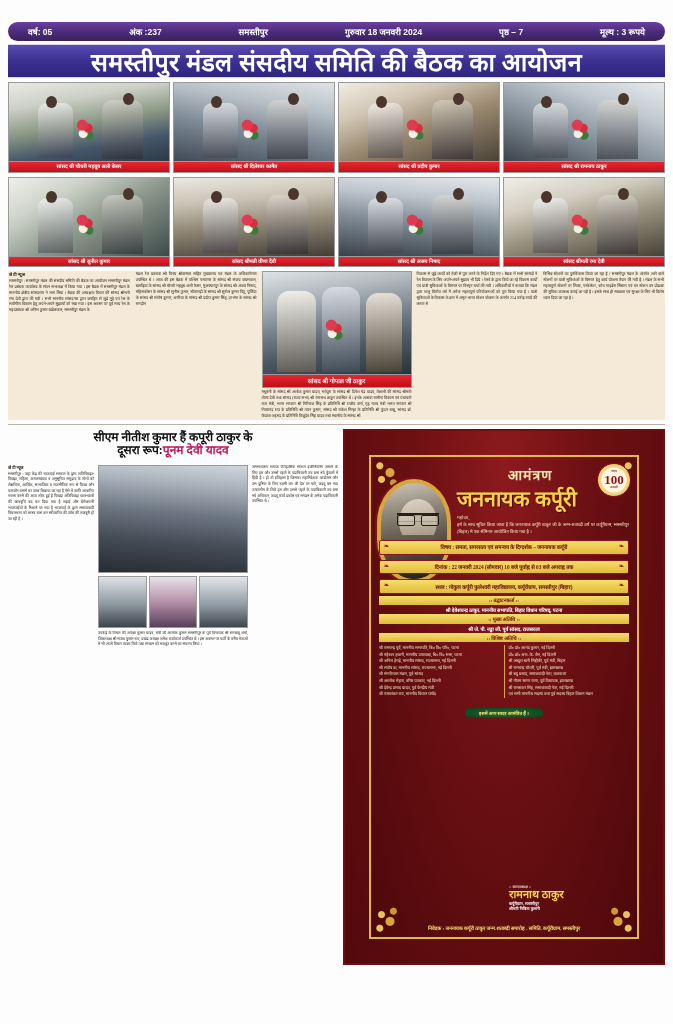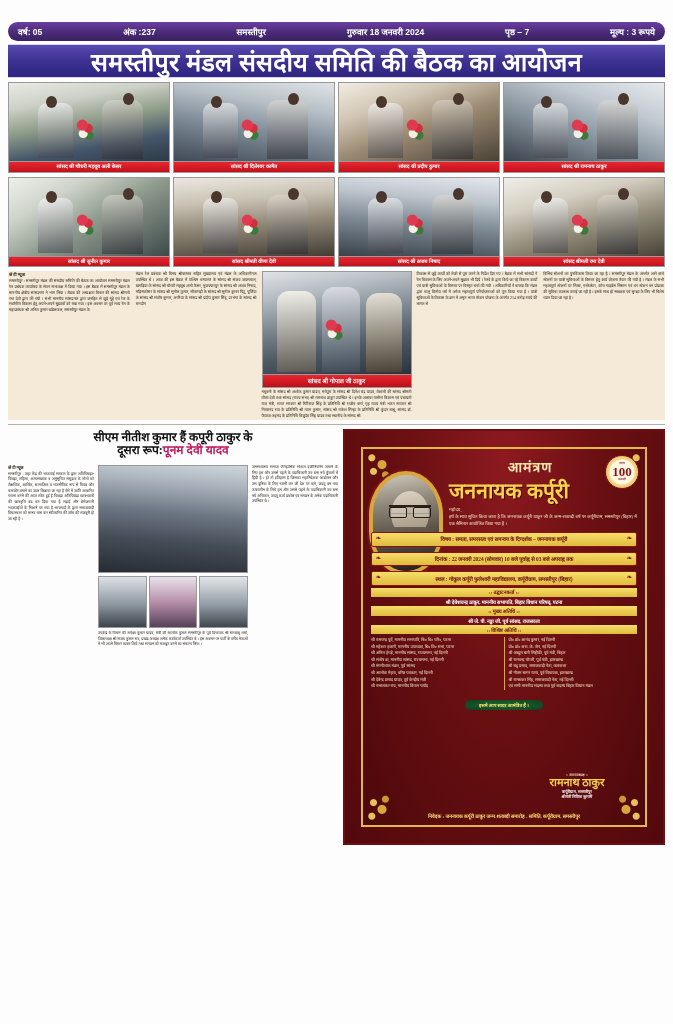--- a/index.html
+++ b/index.html
@@ -102,21 +102,21 @@
   .infobar {
     margin-top: 4px;
     height: 19px;
     background: linear-gradient(180deg,#6b3fa0 0%,#4a2b78 55%,#3a2060 100%);
     border-radius: 10px;
     display: flex;
     align-items: center;
     color: #fff;
     font-size: 8.5px;
     font-weight: bold;
-    padding: 0 10px;
+    padding: 0 20px;
   }
   .infobar .ib { white-space:nowrap; }
   .ib-spacer { flex: 1; }
 
   
   .headline-bar {
     margin-top: 3px;
     height: 34px;
     background: linear-gradient(180deg,#5a4bb0 0%,#3d3192 48%,#2e2580 100%);
     display:flex; align-items:center; justify-content:center;
@@ -270,23 +270,23 @@
   .lphoto-strip > div { flex:1; border:1px solid #999; overflow:hidden; position:relative; }
   .ls1 { background:linear-gradient(180deg,#dde2e6,#8d97a0 55%,#3c444c); }
   .ls2 { background:linear-gradient(180deg,#e8e2ea,#b68fa8 50%,#57405a); }
   .ls3 { background:linear-gradient(180deg,#e2e6ea,#939da6 55%,#3f464d); }
 
   
   .ad {
     border: 2px solid #6d0f12;
     background:
       radial-gradient(ellipse at 50% 10%, #8e1a1e 0%, #6d1013 42%, #52090c 100%);
-    padding: 16px;
+    padding: 24px;
     position: relative;
-    height: 416px;
+    height: 536px;
     overflow:hidden;
   }
   .ad-inner {
     border: 2px solid #e3b84a;
     height: 100%;
     position: relative;
     padding: 6px 8px;
     background: radial-gradient(ellipse at 50% 0%, #8d1a1f 0%, #6c1013 45%, #4d080b 100%);
   }
   .corner {
@@ -405,21 +405,21 @@
     margin-top:3px; text-align:center;
   }
   .ad-closing .pill {
     display:inline-block;
     background: radial-gradient(ellipse at 50% 50%, #1e6b34 0%, #0f3d1d 100%);
     color:#f7de6a; font-size:4.8px; font-weight:bold;
     padding:2px 14px; border-radius:10px;
     font-family:"Liberation Serif", serif;
   }
   .ad-signoff {
-    position:absolute; right:8px; bottom:26px; text-align:center; width:120px;
+    position:absolute; right:8px; bottom:26px; width:120px;
   }
   .ad-signoff .so-lbl { color:#f0dcb4; font-size:3.6px; font-weight:bold; }
   .ad-signoff .so-name {
     color:#f7d24a; font-family:"Liberation Serif", serif;
     font-size:11px; font-weight:bold; line-height:1.05;
   }
   .ad-signoff .so-place { color:#ffffff; font-size:4px; font-weight:bold; }
   .ad-signoff .so-extra { color:#ffffff; font-size:4px; font-weight:bold; }
   .ad-footer {
     position:absolute; left:0; bottom:6px; width:100%;

